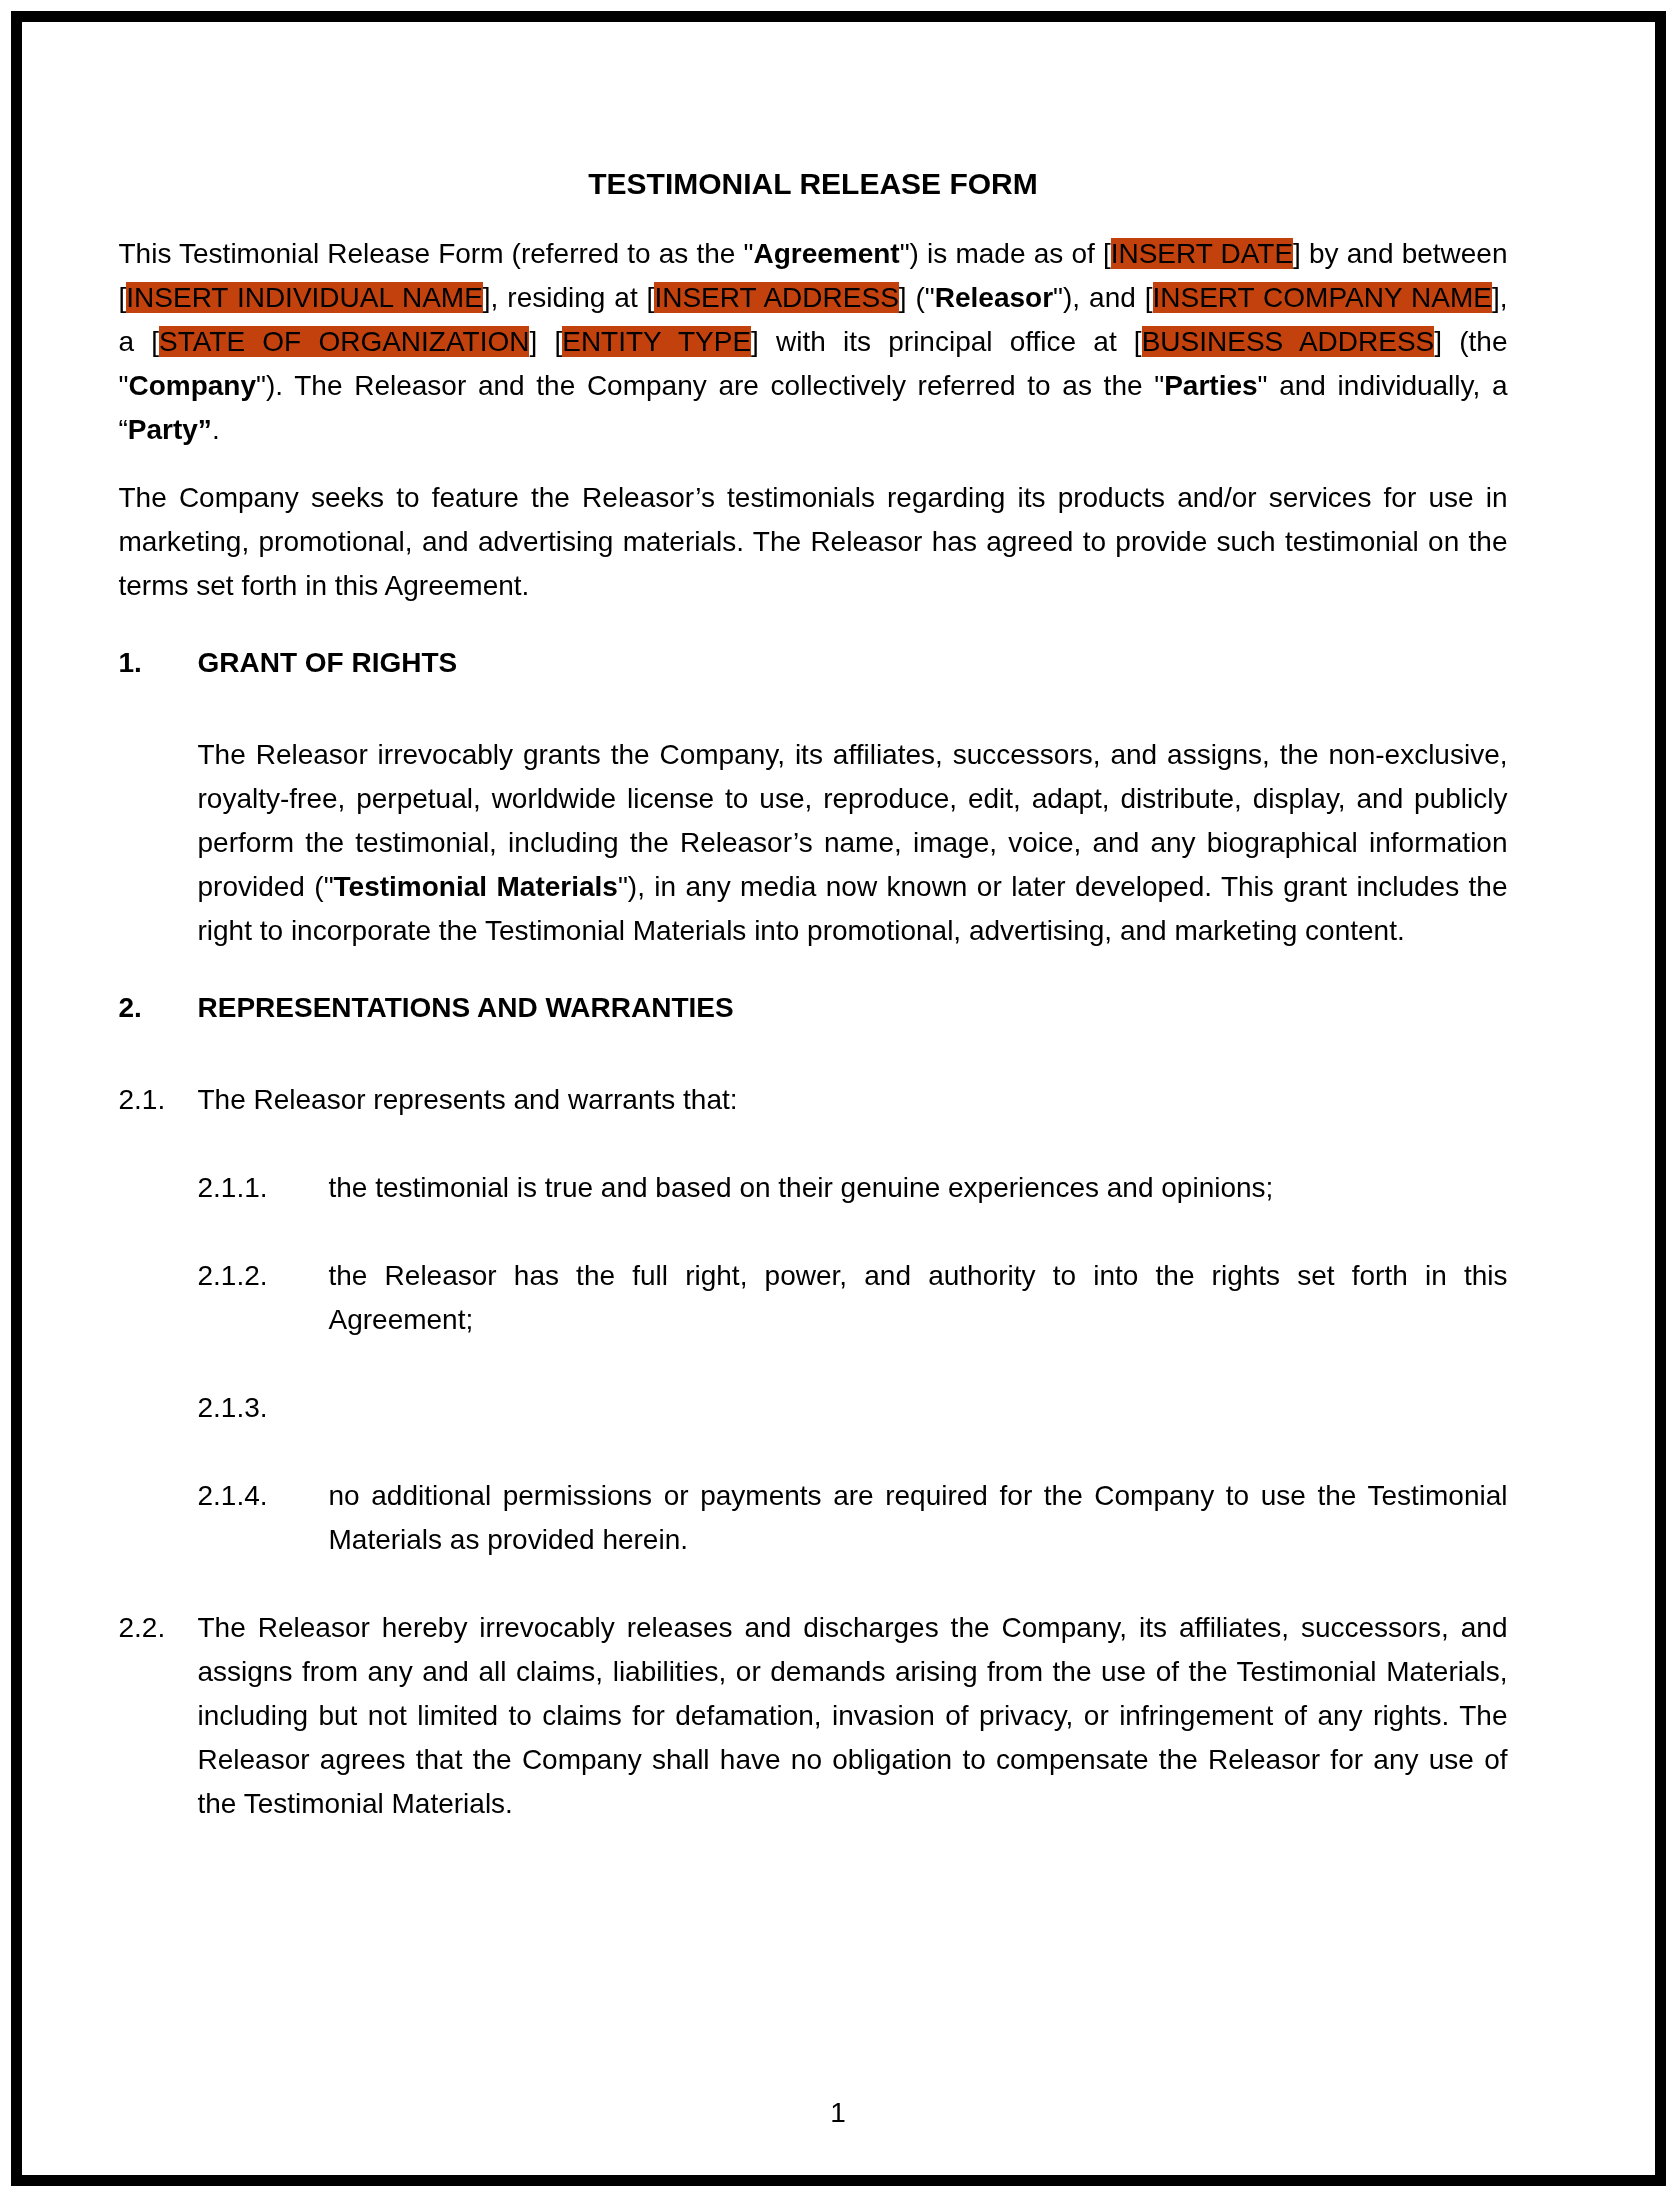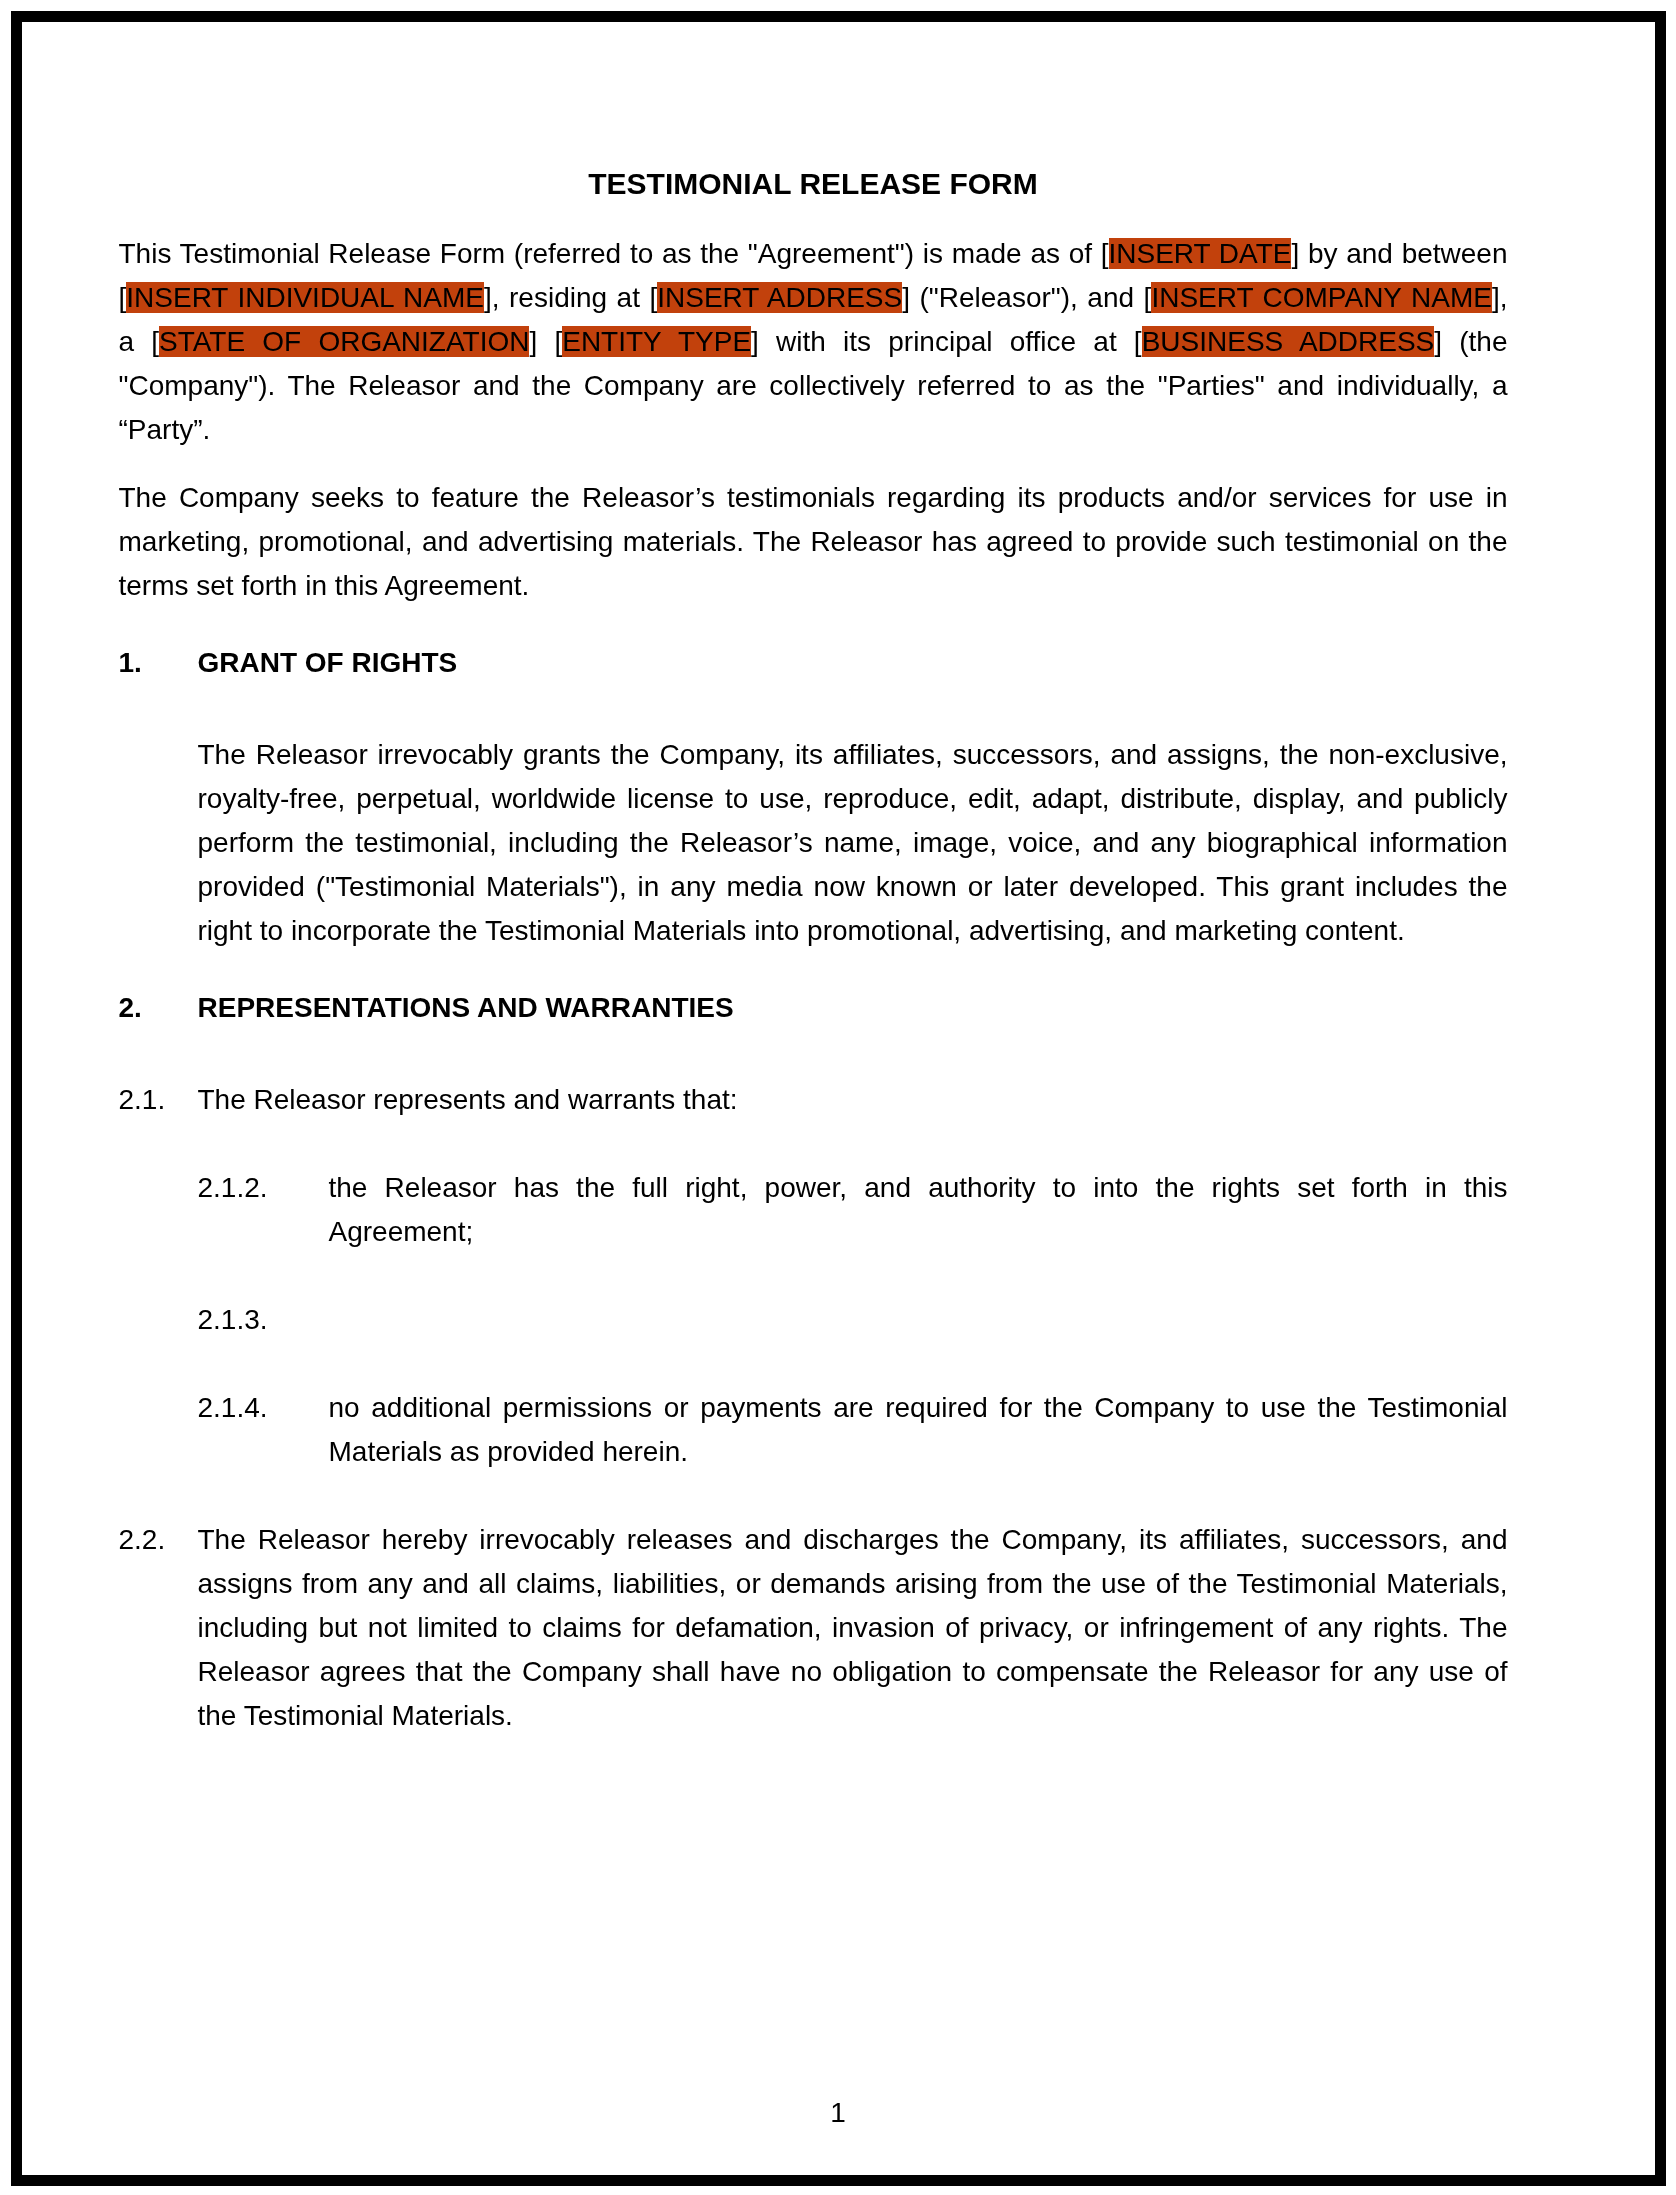--- a/index.html
+++ b/index.html
@@ -26,21 +26,21 @@
     font-weight: 700;
     text-align: center;
     margin: 0 0 26px 0;
   }
   .para {
     font-size: 28px;
     line-height: 44px;
     margin: 0 0 24.5px 0;
   }
   .just { text-align: justify; }
-  .b { font-weight: 400; }
+  .b { font-weight: 700; }
   .hl { background: #c2410c; }
   .sec-heading {
     display: grid;
     grid-template-columns: 79px 1fr;
     font-size: 28px;
     line-height: 44px;
     font-weight: 700;
     margin: 33px 0 48px 0;
   }
   .sec-body {
@@ -93,20 +93,24 @@
     <div class="sec-heading">
       <span class="cell">2.</span>
       <span class="cell">REPRESENTATIONS AND WARRANTIES</span>
     </div>
 
     <div class="item-l1">
       <span class="cell">2.1.</span>
       <div class="cell just">The Releasor represents and warrants that:</div>
     </div>
 
+    <div class="item-l2">
+      <span class="cell">2.1.1.</span>
+      <div class="cell just">the testimonial is true and based on their genuine experiences and opinions;</div>
+    </div>
 
     <div class="item-l2">
       <span class="cell">2.1.2.</span>
       <div class="cell just">the Releasor has the full right, power, and authority to into the rights set forth in this Agreement;</div>
     </div>
 
     <div class="item-l2">
       <span class="cell">2.1.3.</span>
     </div>
 

